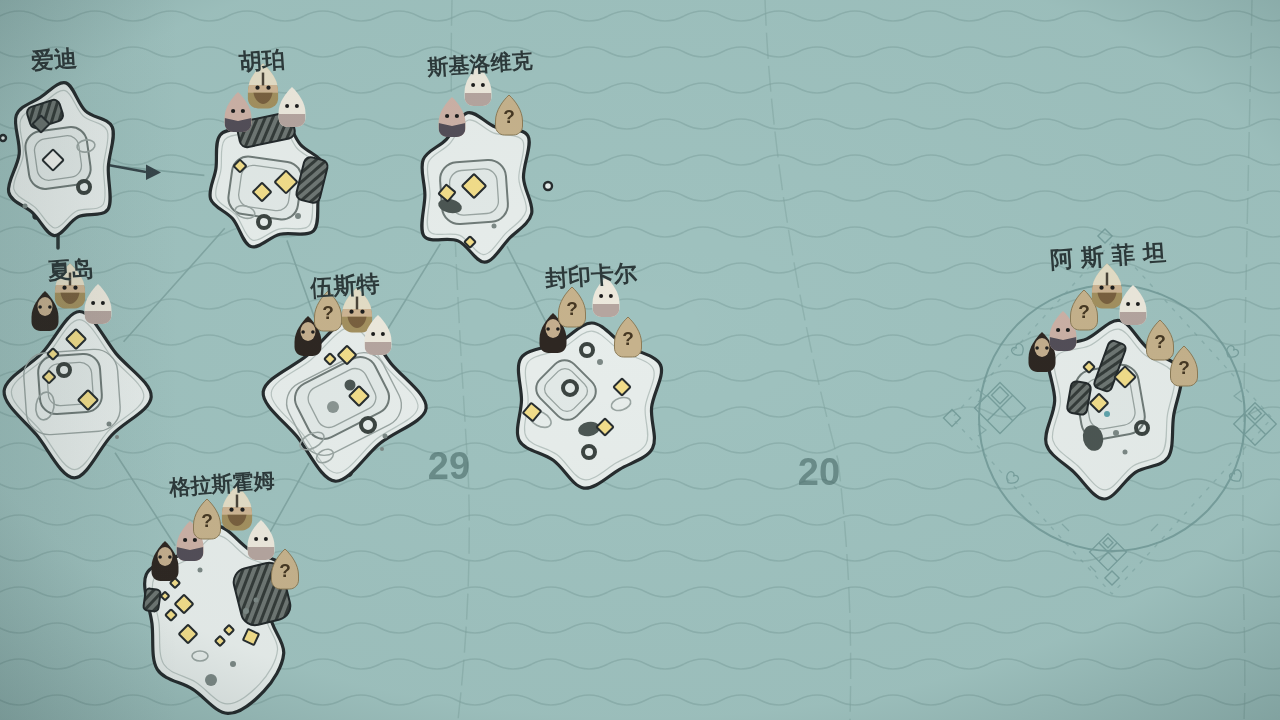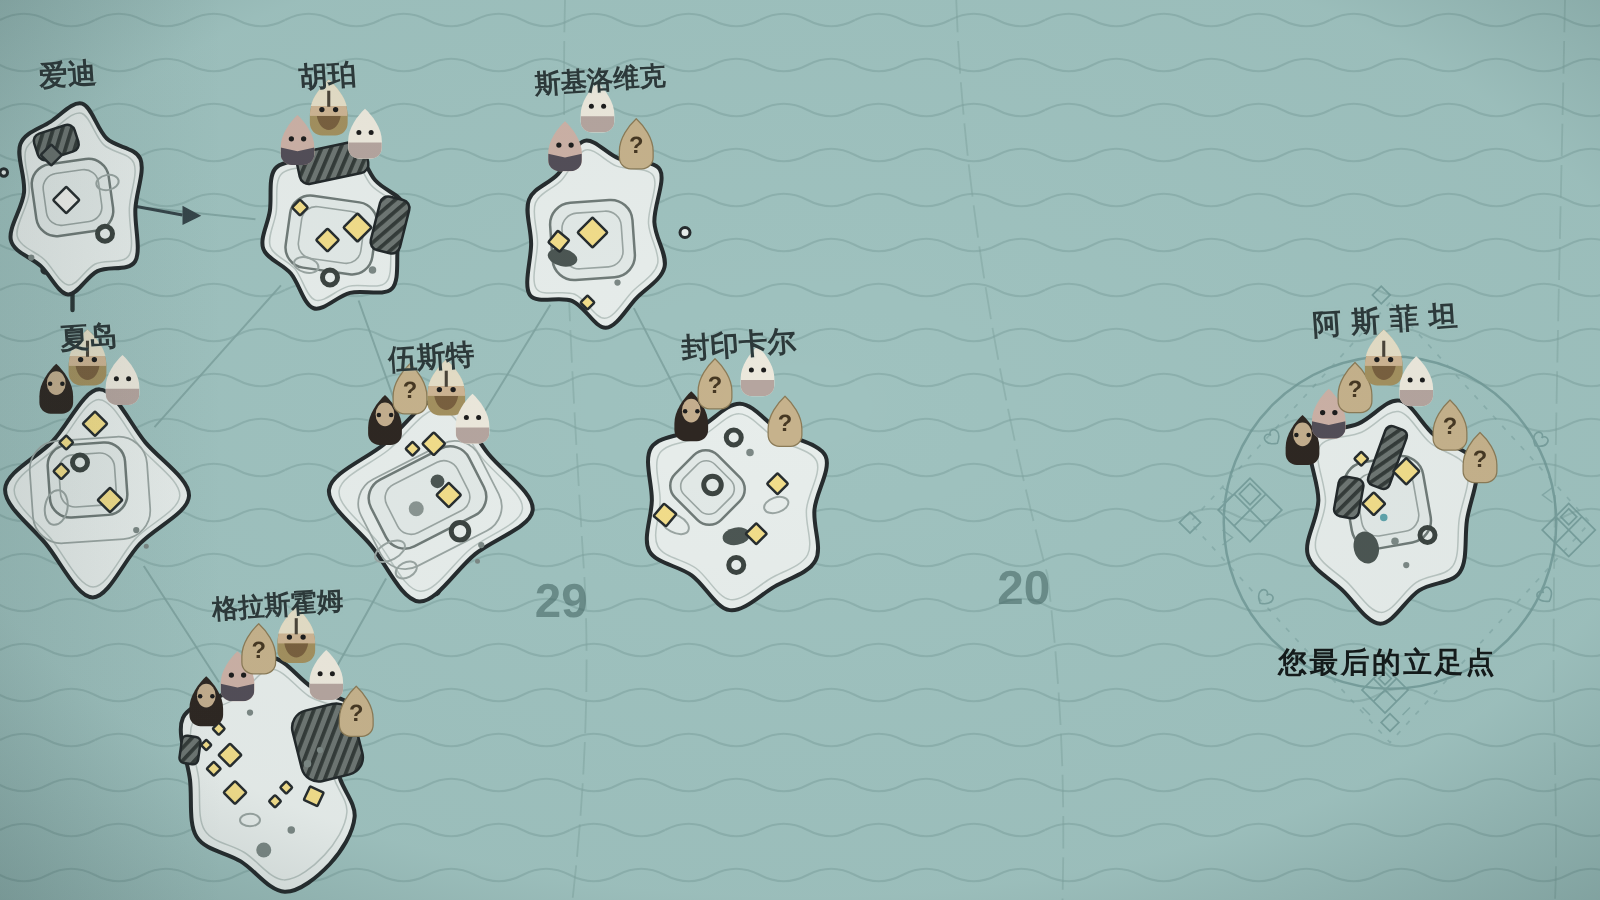--- a/index.html
+++ b/index.html
@@ -488,17 +488,16 @@
     </svg>
 
   <div class="lbl" style="left:54px;top:60px">爱迪</div>
   <div class="lbl" style="left:262px;top:61px">胡珀</div>
   <div class="lbl small" style="left:480px;top:64px">斯基洛维克</div>
   <div class="lbl" style="left:71px;top:270px">夏岛</div>
   <div class="lbl" style="left:345px;top:286px">伍斯特</div>
   <div class="lbl" style="left:591px;top:276px">封印卡尔</div>
   <div class="lbl small" style="left:222px;top:484px">格拉斯霍姆</div>
   <div class="lbl wide" style="left:1112px;top:256px">阿斯菲坦</div>
-  <div class="lbl footnote" style="left:1110px;top:530px">您最后的立足点</div>
 
-  <div class="sector-num" style="left:449px;top:482px">29</div>
+  <div class="sector-num" style="left:449px;top:466px">29</div>
   <div class="sector-num" style="left:819px;top:472px">20</div>
 </div>
 
 </body></html>

